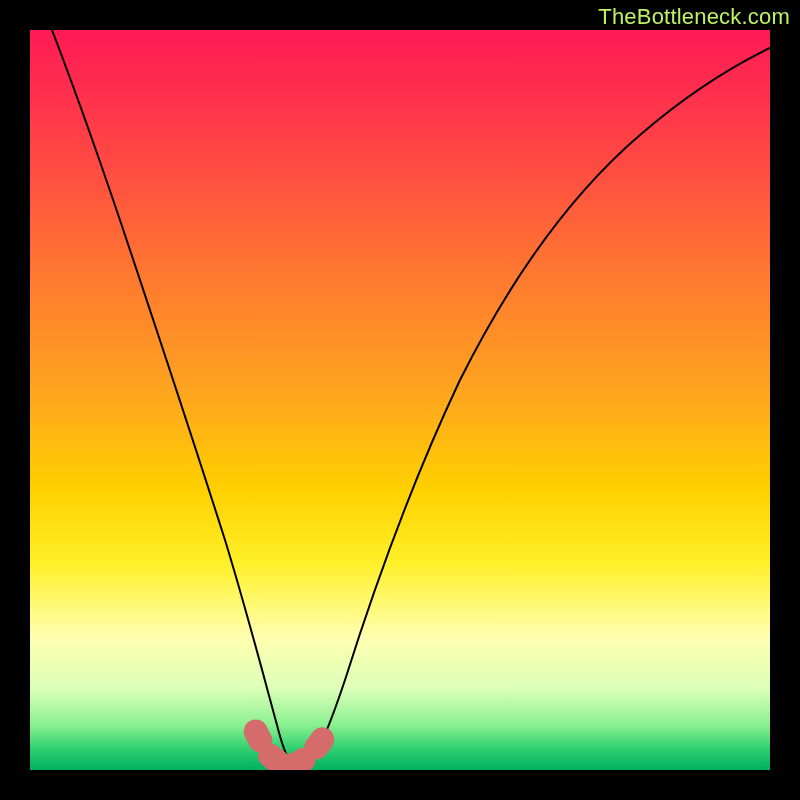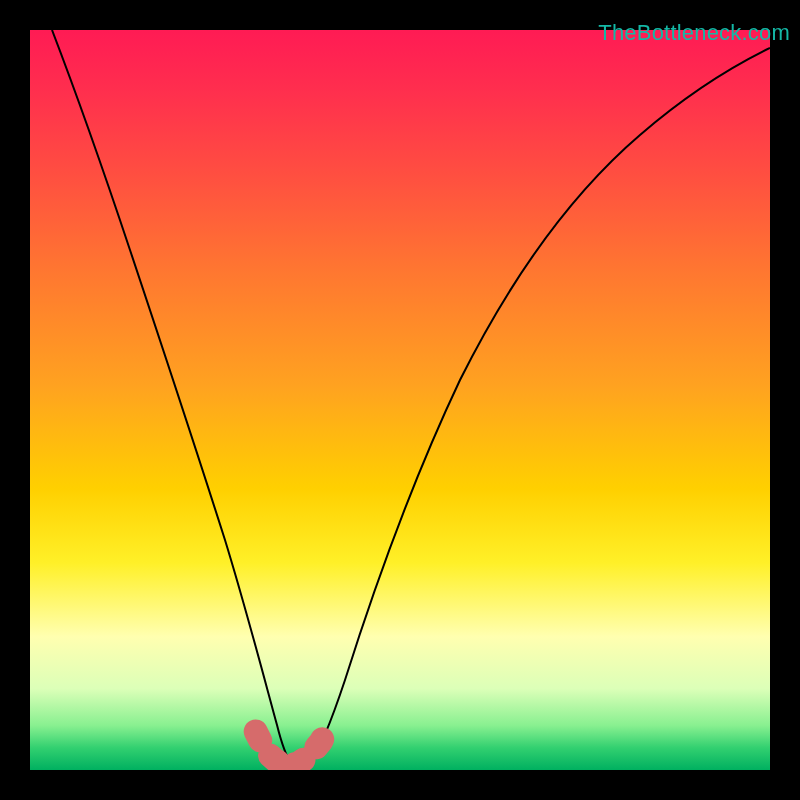--- a/index.html
+++ b/index.html
@@ -51,23 +51,23 @@
   }
   .curve-svg {
     position: absolute;
     top: 0;
     left: 0;
     width: 100%;
     height: 100%;
   }
   .watermark {
     position: absolute;
-    top: 20px;
+    top: 4px;
     right: 10px;
-    color: #14b8a6;
+    color: #bef264;
     font-size: 22px;
     font-weight: 500;
     letter-spacing: 0.2px;
   }
 </style>
 </head>
 <body>
 
 <div class="frame">
 

